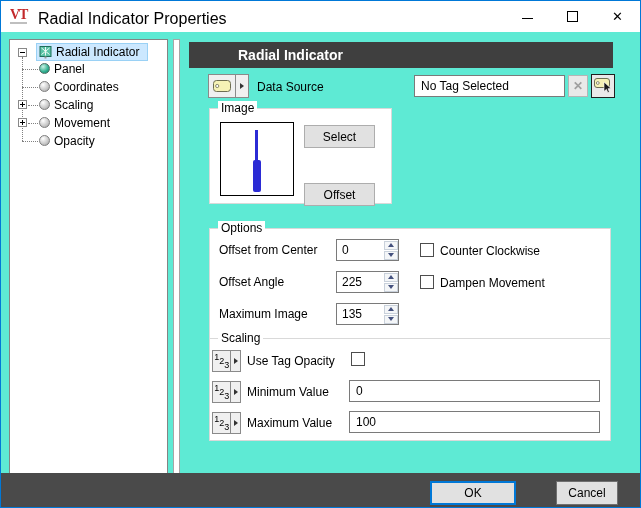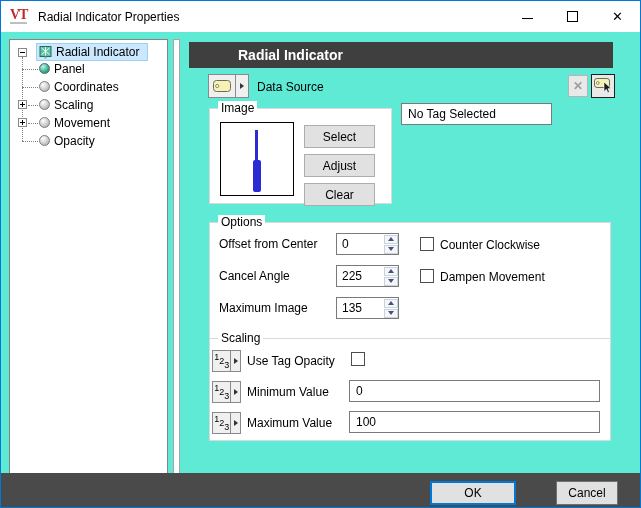--- a/index.html
+++ b/index.html
@@ -5,21 +5,21 @@
   html,body { margin:0; padding:0; background:#888; font-family:"Liberation Sans", sans-serif; }
   .window {
     position:relative; width:641px; height:508px; box-sizing:border-box;
     border:1px solid #0078D7; background:#5eead4; overflow:hidden;
     font-size:12px; color:#000;
   }
   
   .titlebar { position:absolute; left:0; top:0; right:0; height:31px; background:#fff; }
   .logo { position:absolute; left:9px; top:7px; font-family:"Liberation Serif",serif; font-weight:bold;
           font-size:14px; color:#C3292B; letter-spacing:-1px; border-bottom:2px solid #BFBFBF; line-height:14px; }
-  .title { position:absolute; left:37px; top:9px; font-size:12px; }
+  .title { position:absolute; left:37px; top:9px; font-size:16px; }
   .win-btn { position:absolute; top:0; width:45px; height:30px; display:flex; align-items:center; justify-content:center; }
   .win-btn.min { left:504px; } .win-btn.max { left:549px; } .win-btn.close { left:594px; }
   .min-glyph { width:11px; height:1px; background:#000; display:block; margin-top:5px; }
   .max-glyph { width:9px; height:9px; border:1px solid #000; display:block; }
   .close-glyph { font-size:13px; line-height:13px; }
   
   .tree-panel { position:absolute; left:8px; top:38px; width:159px; height:435px;
     background:#fff; border:1px solid #848484; box-sizing:border-box; }
   .expander { position:absolute; width:9px; height:9px; background:#fff; border:1px solid #888;
     box-sizing:border-box; }
@@ -43,22 +43,22 @@
     color:#fff; font-weight:bold; font-size:14px; line-height:26px; padding-left:49px; box-sizing:border-box; }
   
   .split-btn { position:absolute; display:flex; background:#F0F0F0; border:1px solid #8A8A8A;
     box-sizing:border-box; align-items:stretch; }
   .seg { display:flex; align-items:center; justify-content:center; }
   .seg.divided { border-left:1px solid #8A8A8A; }
   .tag-split { left:207px; top:73px; width:41px; height:24px; }
   .tag-split .tag-seg { width:27px; } .tag-split .arrow-seg { width:12px; }
   .tri-right { width:0; height:0; border-left:4px solid #333; border-top:3px solid transparent; border-bottom:3px solid transparent; }
   .ds-label { position:absolute; left:256px; top:79px; }
-  .ds-input { position:absolute; left:400px; top:74px; width:151px; height:22px; box-sizing:border-box;
-    border:1px solid #7A7A7A; padding:0 6px; font-size:12px; font-family:"Liberation Sans",sans-serif;margin-top:28px; }
+  .ds-input { position:absolute; left:413px; top:74px; width:151px; height:22px; box-sizing:border-box;
+    border:1px solid #7A7A7A; padding:0 6px; font-size:12px; font-family:"Liberation Sans",sans-serif; }
   .clear-btn { position:absolute; left:567px; top:74px; width:20px; height:22px; box-sizing:border-box;
     background:#E9E9E9; border:1px solid #B5B5B5; color:#9F9F9F; font-weight:bold; font-size:12px;
     display:flex; align-items:center; justify-content:center; padding:0; }
   .pick-btn { position:absolute; left:590px; top:73px; width:24px; height:24px; box-sizing:border-box;
     background:#E9E9E9; border:1px solid #1F1F1F; display:flex; align-items:center; justify-content:center; padding:0; }
   
   .group { position:absolute; border:1px solid #D9D9D9; background:#fff; box-sizing:border-box; }
   .group-legend { position:absolute; top:-8px; left:8px; background:#fff; padding:0 3px; font-size:12px; }
   
   .img-preview { position:absolute; left:10px; top:13px; width:74px; height:74px; background:#fff;
@@ -192,43 +192,42 @@
     </span>
   </button>
 
   <div class="group" style="left:208px; top:107px; width:183px; height:96px;">
     <span class="group-legend">Image</span>
     <div class="img-preview">
       <i class="needle-thin"></i>
       <i class="needle-thick"></i>
     </div>
     <button class="std-btn img-btn" style="top:16px;">Select</button>
-    <button class="std-btn img-btn" style="top:45px;">Adjust</button>
-    <button class="std-btn img-btn" style="top:74px;">Clear</button>
-  </div>
-
-  <div class="group" style="left:208px; top:221px; width:402px; height:123px;">
+    <button class="std-btn img-btn" style="top:74px;">Offset</button>
+  </div>
+
+  <div class="group" style="left:208px; top:227px; width:402px; height:123px;">
     <span class="group-legend">Options</span>
 
     <span class="opt-label" style="top:10px;">Offset from Center</span>
     <div class="spinner" style="top:10px;">
       <input value="0" style="">
       <span class="spin-col">
         <span class="spin-btn">
             <i class="tri-up"></i>
           </span>
         <span class="spin-btn">
             <i class="tri-down"></i>
           </span>
       </span>
     </div>
     <span class="checkbox" style="left:210px; top:14px;"></span>
     <span class="cb-label" style="left:230px; top:15px;">Counter Clockwise</span>
 
-    <span class="opt-label" style="top:42px;">Cancel Angle</span>
+    <span class="opt-label" style="top:42px;">Offset Angle</span>
     <div class="spinner" style="top:42px;">
       <input value="225" style="">
       <span class="spin-col">
         <span class="spin-btn">
             <i class="tri-up"></i>
           </span>
         <span class="spin-btn">
             <i class="tri-down"></i>
           </span>
       </span>

